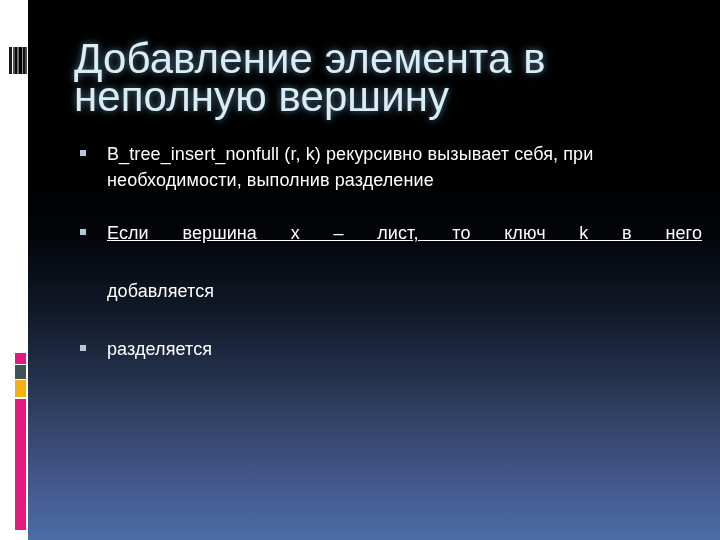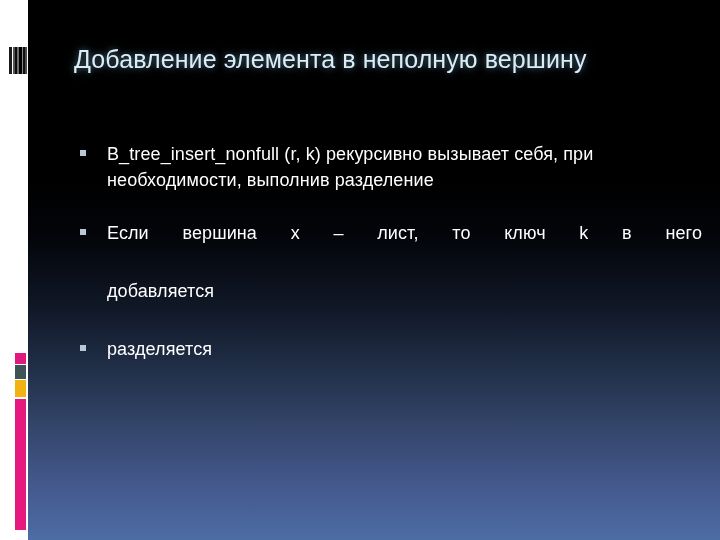--- a/index.html
+++ b/index.html
@@ -103,21 +103,21 @@
                 #4c6da5 100%);
   }
 
   
   .title {
     position: absolute;
     left: 46px;
     top: 40px;
     width: 590px;
     color: #d9edf6;
-    font-size: 25px;
+    font-size: 42px;
     line-height: 38px;
     font-weight: 400;
     letter-spacing: 0.1px;
     text-shadow: 0 0 6px rgba(150,200,230,0.45),
                  0 0 14px rgba(110,170,210,0.30);
   }
 
   
   .body {
     position: absolute;
@@ -146,20 +146,21 @@
   }
   .bullet .text { display: block; }
   .bullet.justify .text {
     text-align: justify;
     text-align-last: left;
   }
   .bullet.justify .text > .ln1 {
     display: block;
     text-align: justify;
     text-align-last: justify;
+    text-decoration: underline;
   }
   .bullet.justify .text > .ln2 {
     display: block;
     text-align: center;
     margin-top: 32px;
   }
 </style>
 </head>
 <body>
 

